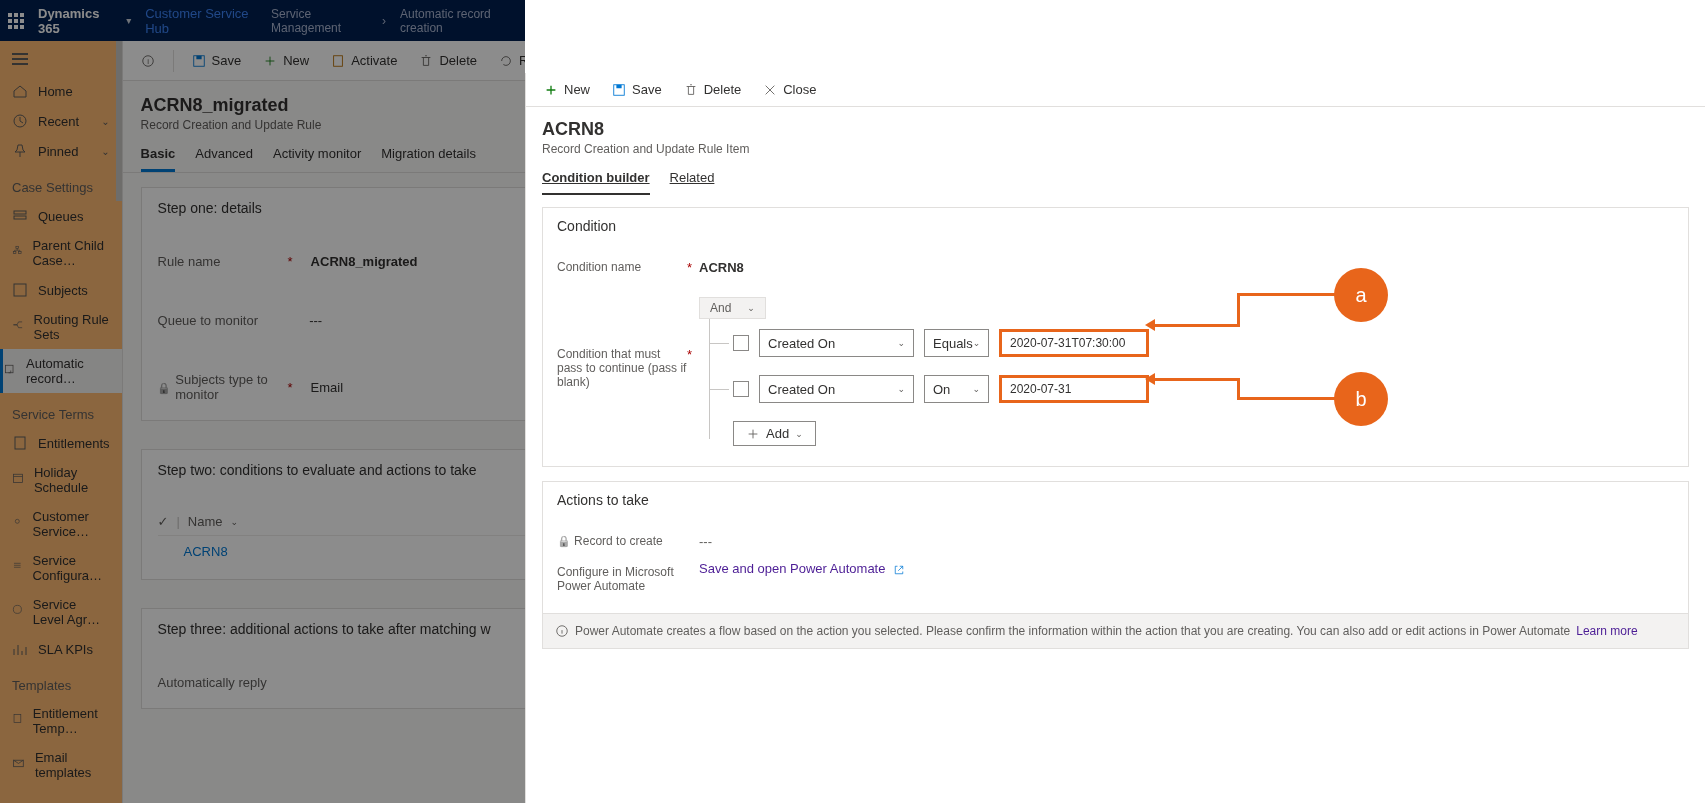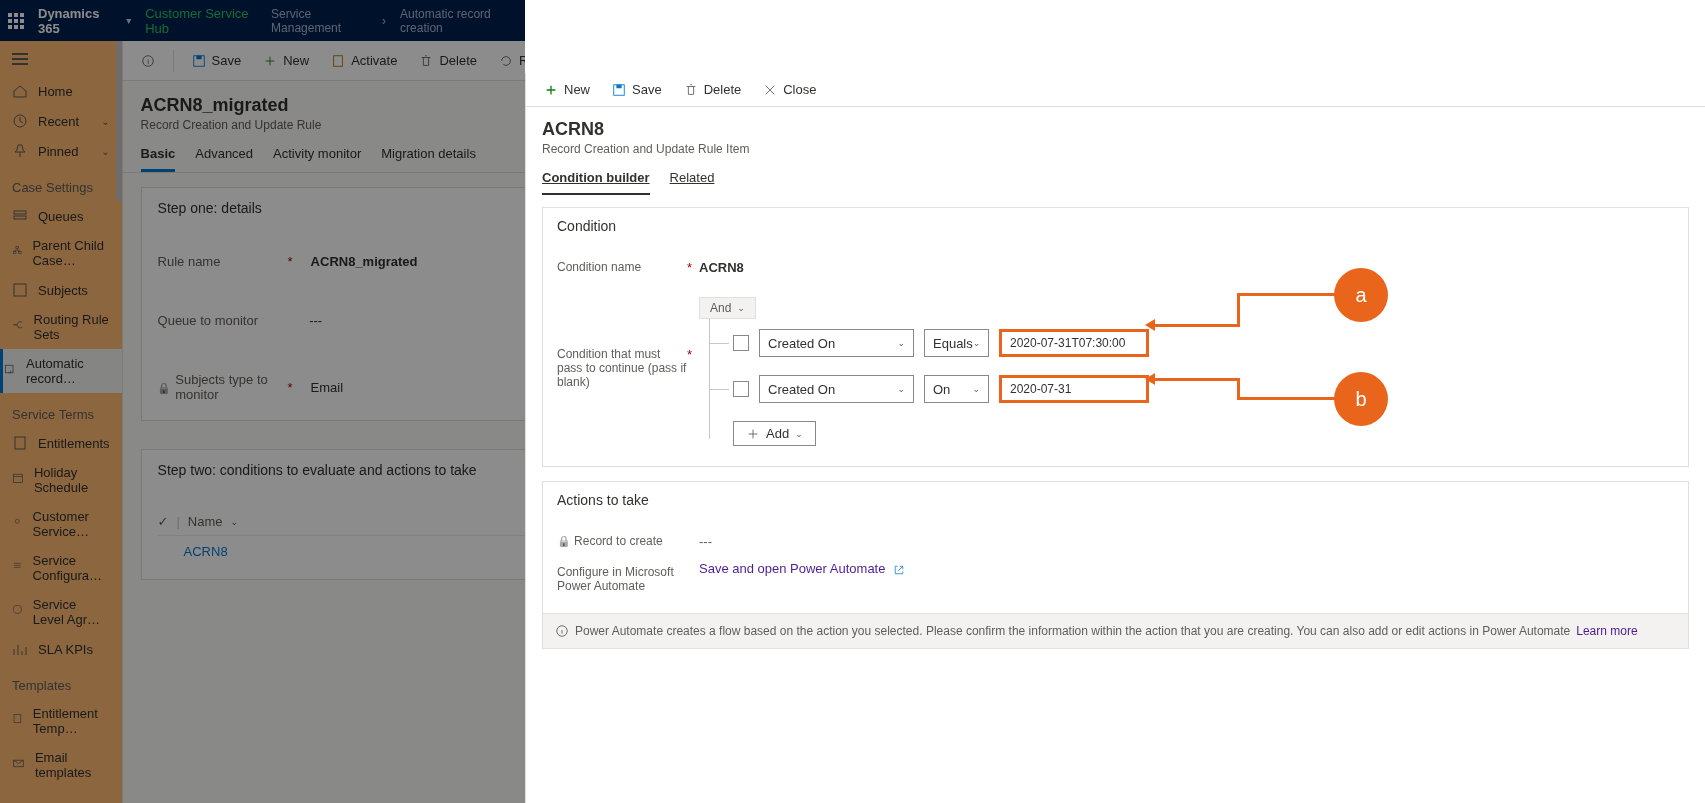--- a/index.html
+++ b/index.html
@@ -7,21 +7,21 @@
   
   
   .bg-layer { position: absolute; top: 0; left: 0; width: 525px; height: 803px; overflow: hidden; }
   .bg-dim { position: absolute; inset: 0; background: rgba(0,0,0,0.45); pointer-events: none; z-index: 5; }
   
   .top-bar { height: 41px; background: #002050; color: #fff; display: flex; align-items: center; padding: 0 8px; gap: 14px; font-size: 13px; }
   .waffle { width: 16px; height: 16px; display: grid; grid-template: repeat(3,4px)/repeat(3,4px); gap: 2px; }
   .waffle span { background: #fff; }
   .top-bar .brand { font-weight: 600; }
   .top-bar .chev { font-size: 10px; opacity: .8; }
-  .top-bar .hub { color: #22c55e; }
+  .top-bar .hub { color: #3b82f6; }
   .top-bar .crumb { color: #a9b5d1; font-size: 12px; }
   
   .main-bg { display: flex; height: calc(100% - 41px); background: #faf9f8; }
   .nav-col { width: 178px; border-right: 1px solid #e1dfdd; background: #fdba74; display: flex; flex-direction: column; padding-top: 4px; position: relative; }
   .nav-ham { padding: 8px 12px; }
   .ham-ic { width: 16px; height: 2px; background: #605e5c; box-shadow: 0 5px 0 #605e5c, 0 -5px 0 #605e5c; display: inline-block; margin: 5px 0; }
   .nav-item { display: flex; align-items: center; gap: 10px; padding: 7px 12px; color: #323130; font-size: 13px; cursor: pointer; }
   .nav-item.sel { border-left: 3px solid #0078d4; background: #f3f2f1; padding-left: 1px; }
   .nav-item .chev { margin-left: auto; font-size: 10px; color: #605e5c; }
   .nav-section { padding: 14px 12px 6px; color: #605e5c; font-size: 13px; }
@@ -65,21 +65,21 @@
   .panel-body { padding: 12px 16px; overflow: auto; flex: 1; }
   .pcard { border: 1px solid #e1dfdd; background: #fff; margin-bottom: 14px; }
   .pcard-h { padding: 10px 14px; font-size: 14px; color: #323130; }
   .pcard-b { padding: 6px 14px 14px; }
   .prow { display: flex; align-items: flex-start; padding: 6px 0; }
   .prow .plbl { width: 130px; color: #605e5c; font-size: 12px; padding-top: 4px; }
   .prow .preq { color: #a80000; width: 12px; padding-top: 4px; }
   .prow .pval { font-size: 13px; font-weight: 600; padding-top: 4px; }
   
   .builder { position: relative; padding-left: 0; }
-  .and-pill { display: inline-flex; align-items: center; gap: 6px; background: #f3f2f1; border: 1px solid #e1dfdd; padding: 3px 10px; font-size: 12px; color: #605e5c; margin-left: 0; }
+  .and-pill { display: inline-flex; align-items: center; gap: 16px; background: #f3f2f1; border: 1px solid #e1dfdd; padding: 3px 10px; font-size: 12px; color: #605e5c; margin-left: 0; }
   .cond-rows { margin-top: 10px; }
   .cond-row { display: flex; align-items: center; gap: 10px; margin-bottom: 18px; position: relative; }
   .chk { width: 16px; height: 16px; border: 1px solid #8a8886; background: #fff; }
   .fld-sel { width: 155px; height: 28px; border: 1px solid #8a8886; background: #fff; display: flex; align-items: center; padding: 0 8px; font-size: 13px; justify-content: space-between; }
   .op-sel { width: 65px; height: 28px; border: 1px solid #8a8886; background: #fff; display: flex; align-items: center; padding: 0 8px; font-size: 13px; justify-content: space-between; }
   .val-box { width: 150px; height: 28px; border: 3px solid #e8651b; background: #fff; display: flex; align-items: center; padding: 0 8px; font-size: 12px; }
   .add-btn { display: inline-flex; align-items: center; gap: 6px; border: 1px solid #8a8886; padding: 4px 12px; font-size: 13px; margin-left: 34px; }
   .tree-line { position: absolute; left: 10px; width: 1px; background: #c8c6c4; }
   .tree-h { position: absolute; height: 1px; background: #c8c6c4; }
   .dd-ic { font-size: 9px; color: #605e5c; }
@@ -346,20 +346,26 @@
         <div style="height:20px"></div>
         <div class="tbl-head">
           <span>✓</span>
           <span style="color:#c8c6c4">|</span>
           <span>Name</span>
           <span class="dd-ic">⌄</span>
         </div>
         <div class="tbl-row">ACRN8</div>
       </div>
 
+      <div class="section-card">
+        <div class="st">Step three: additional actions to take after matching w</div>
+        <div class="frow">
+            <span class="lbl" style="width:auto">Automatically reply</span>
+          </div>
+      </div>
     </div>
   </div>
   <div class="bg-dim"></div>
 </div>
 
 <div class="panel">
   <div class="panel-top">
     <span class="cmd-btn">
         <svg class="ic" viewBox="0 0 16 16">
           <path d="M8 3v10M3 8h10" stroke="#107c10" stroke-width="1.5"></path>

